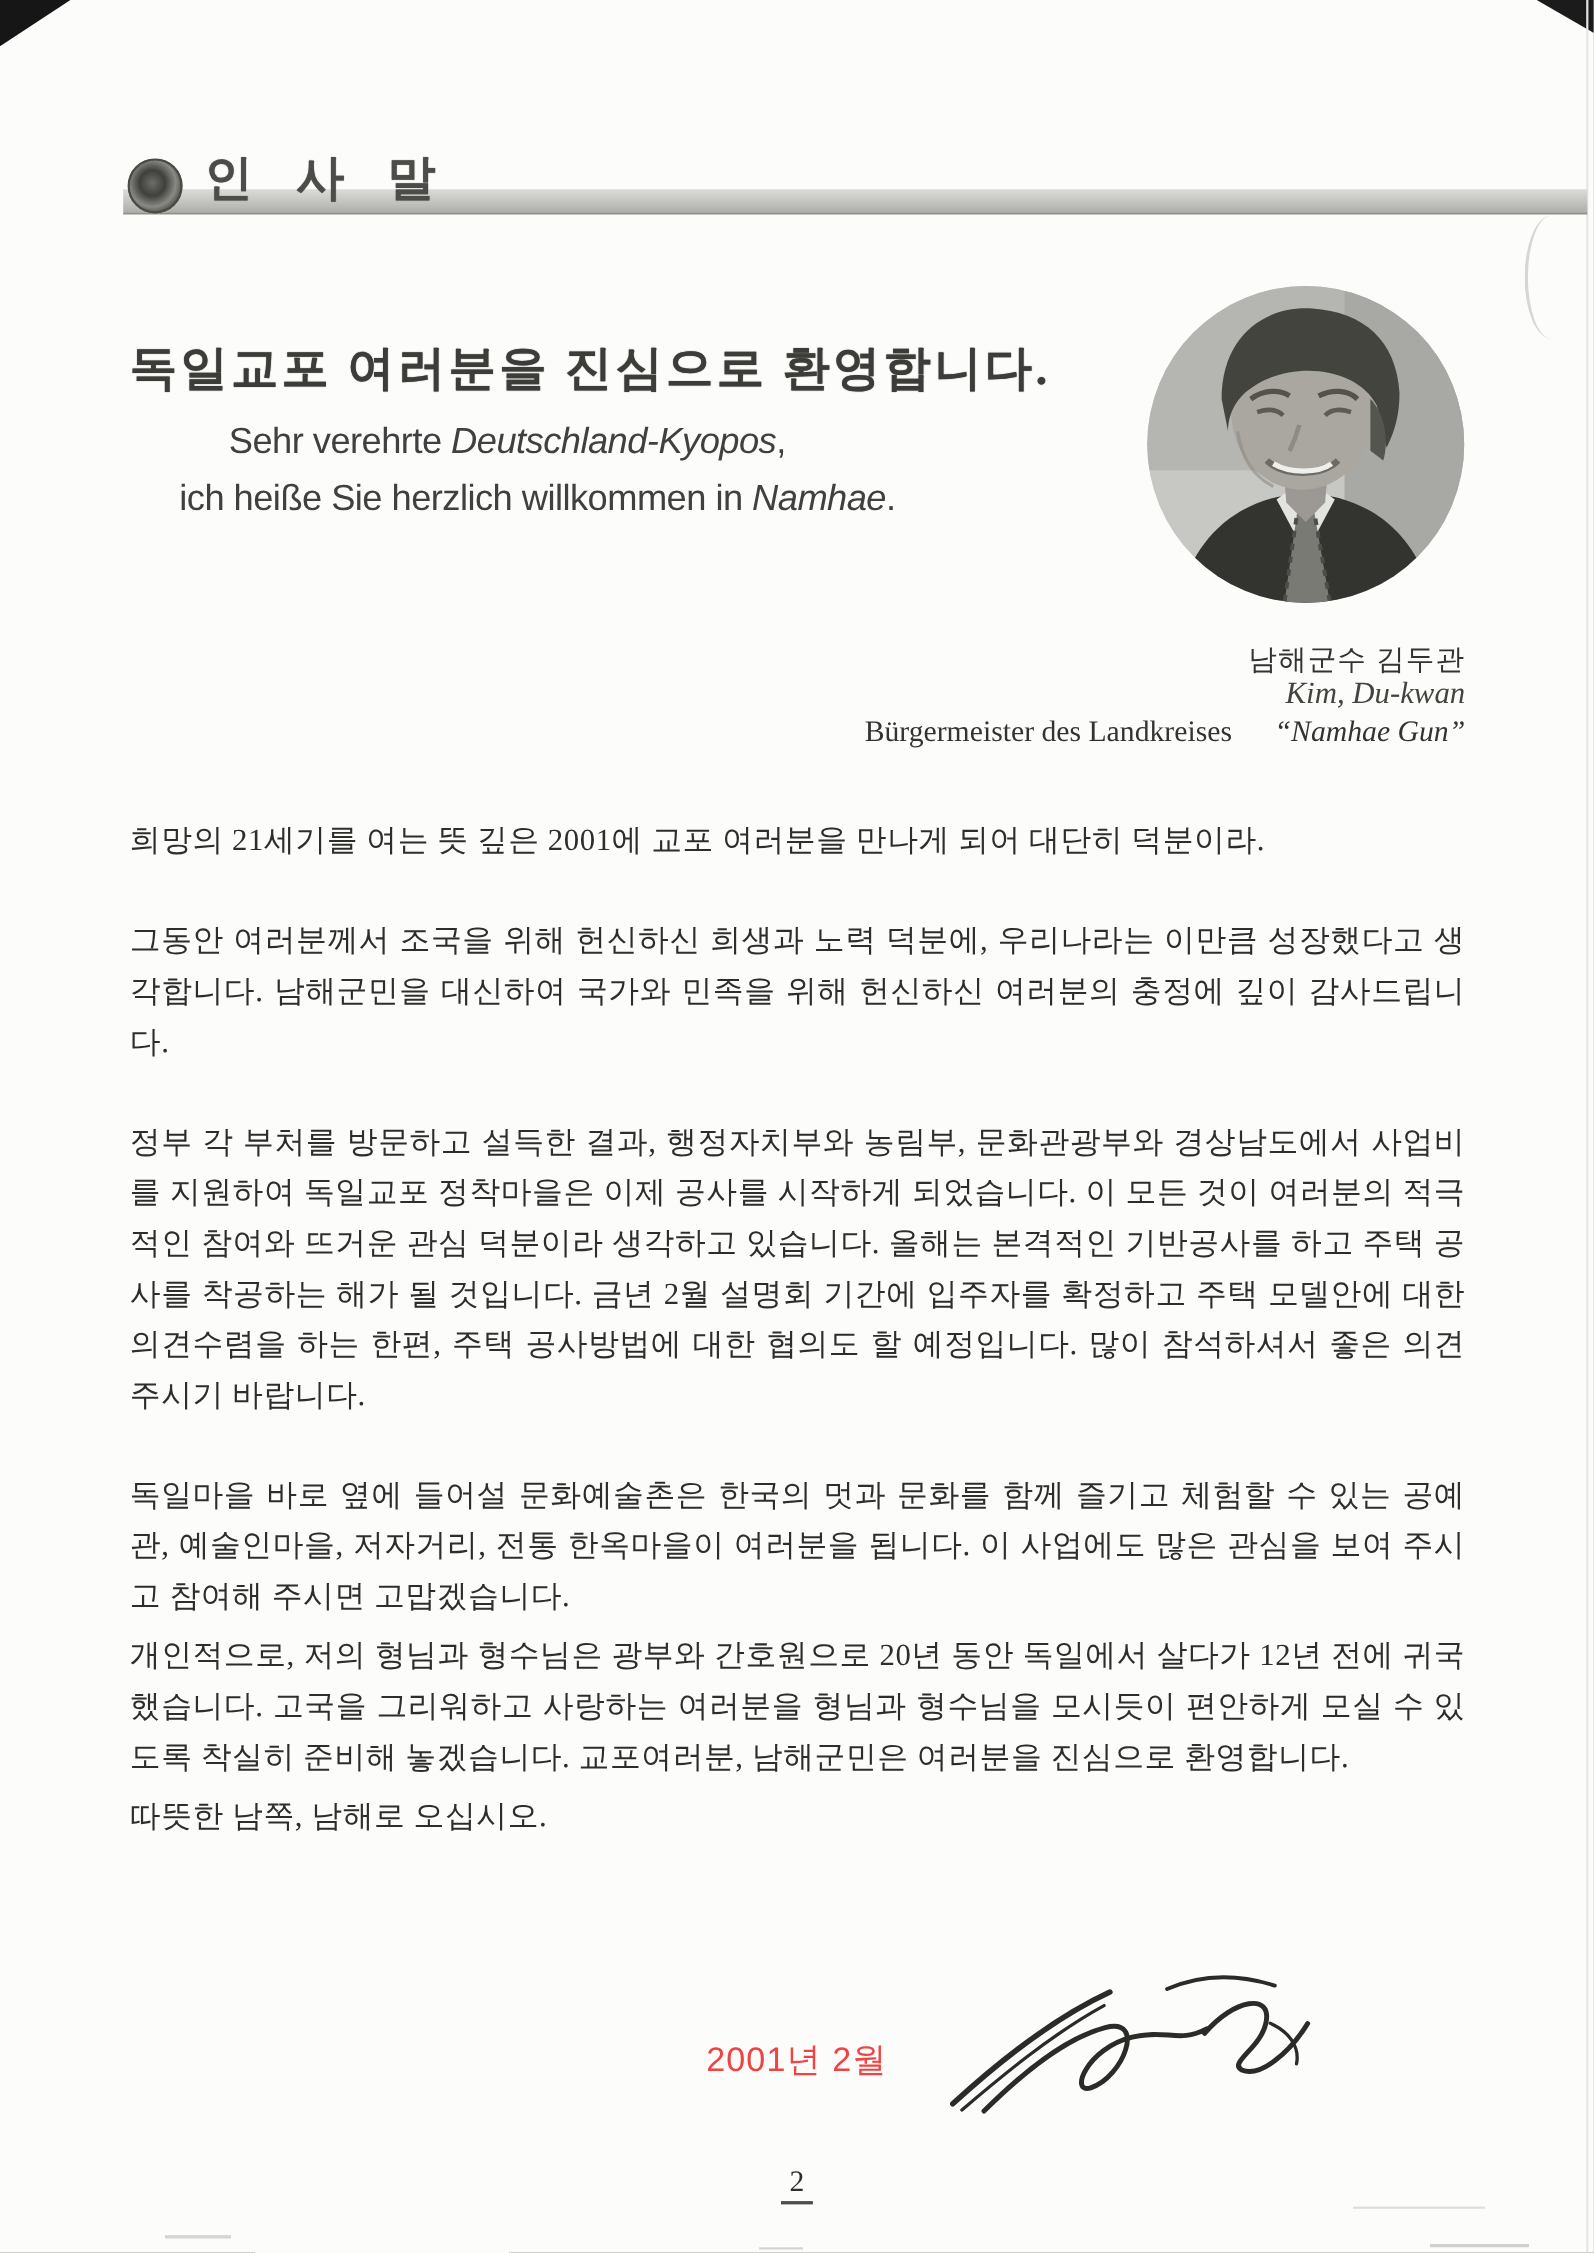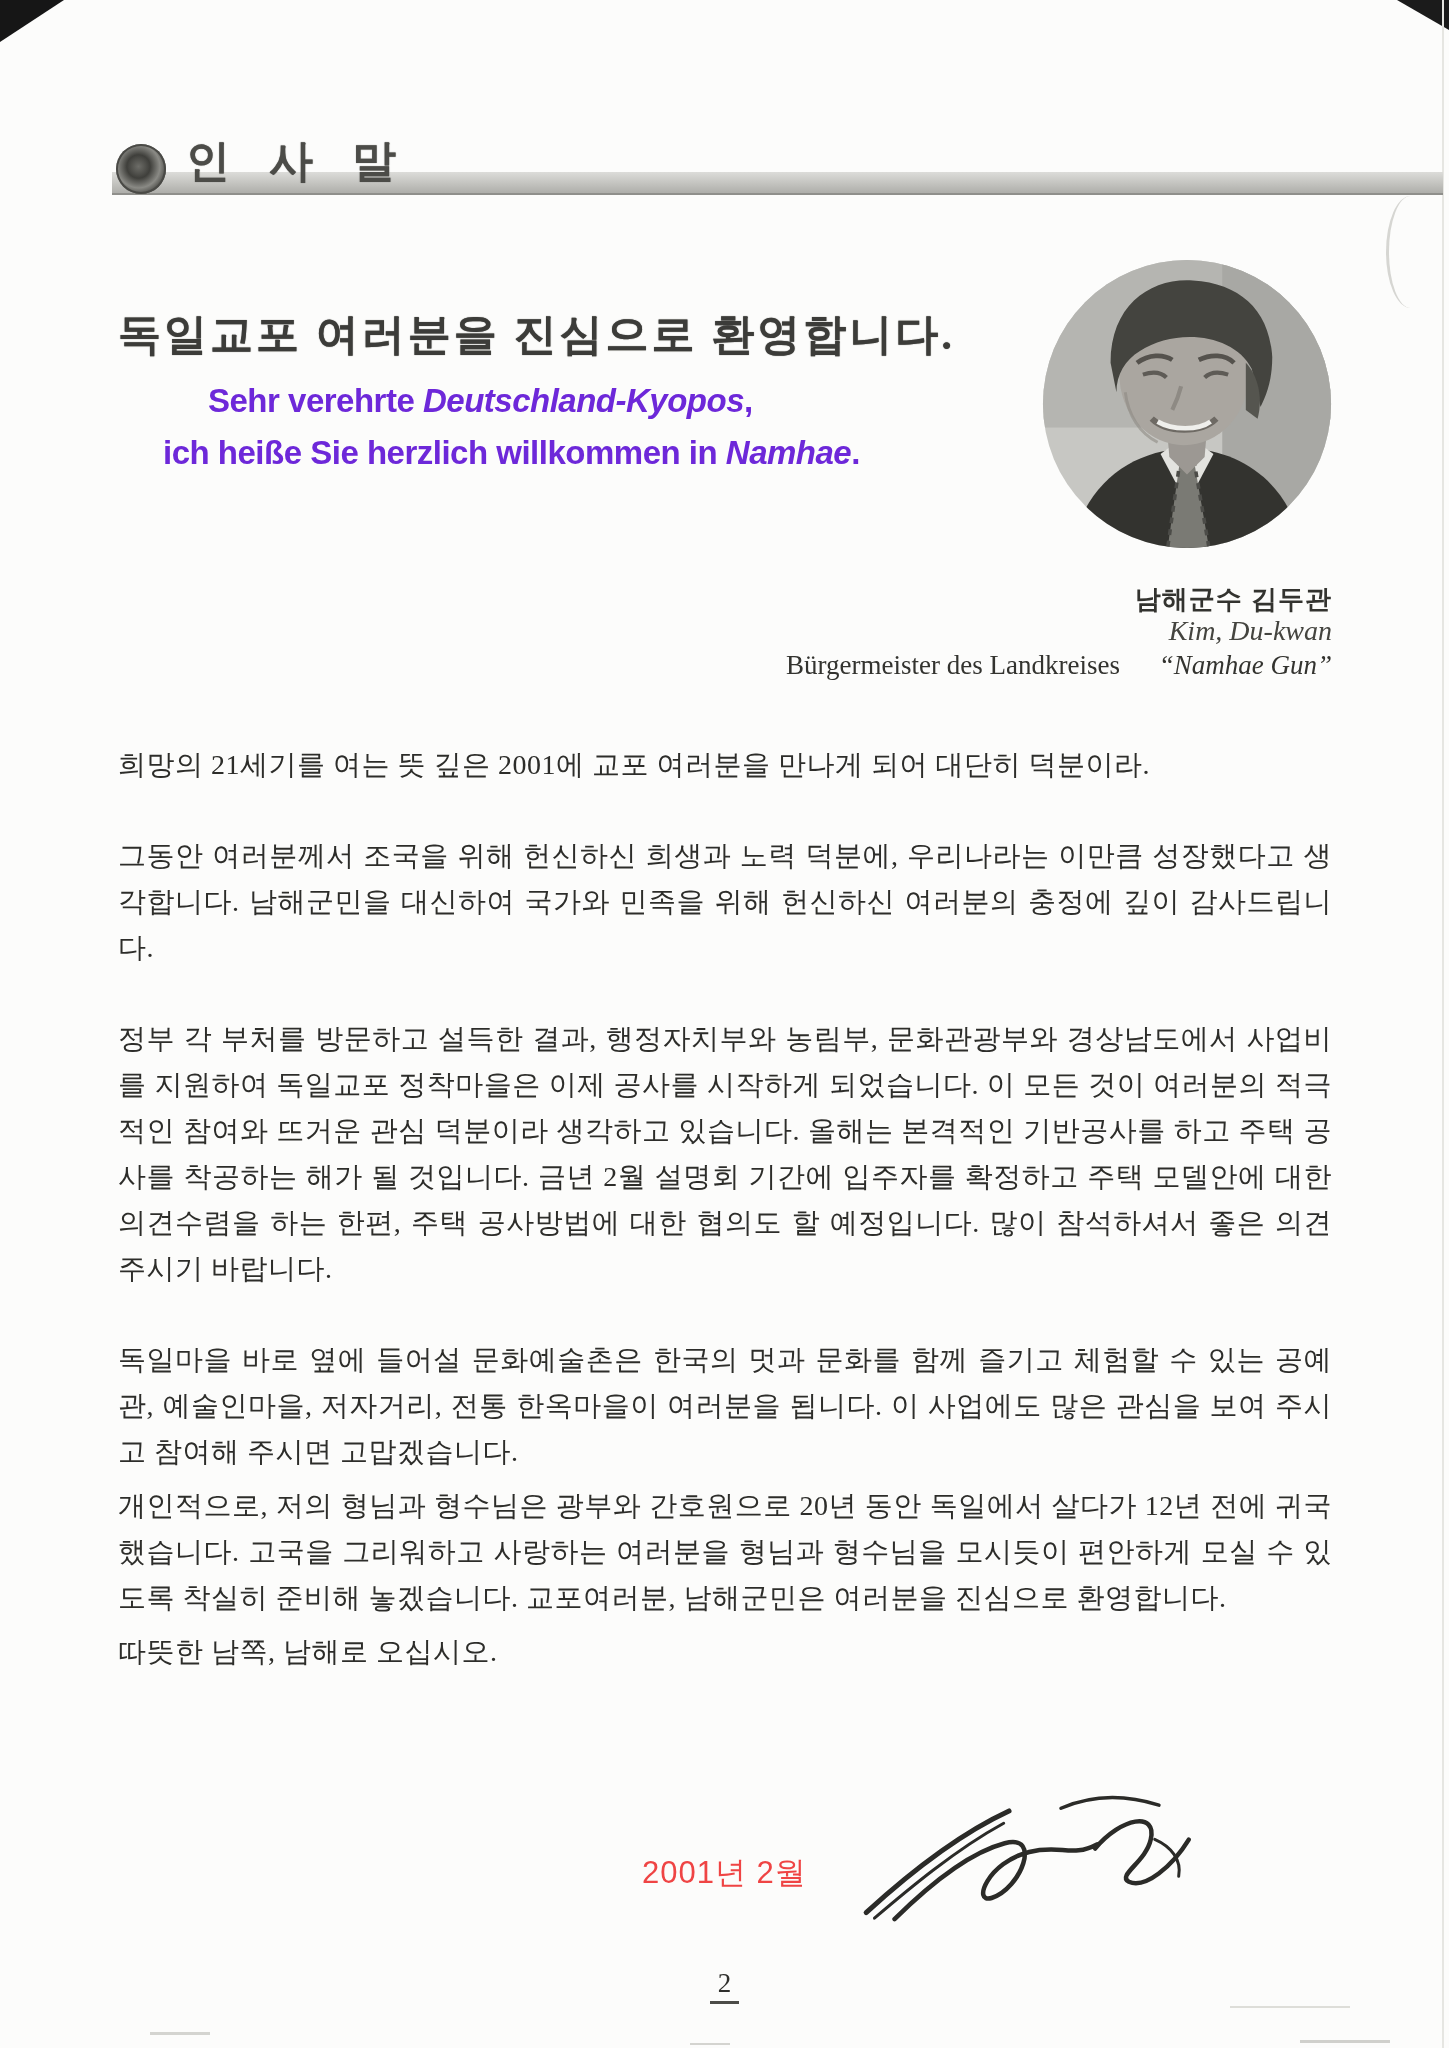--- a/index.html
+++ b/index.html
@@ -34,31 +34,31 @@
     background:radial-gradient(circle at 45% 45%, #6d6d68 0%, #3f3f3b 30%, #8a8a85 55%, #3a3a36 78%, #2c2c29 100%);
     box-shadow:0 0 0 2px #4a4a46 inset;}
   .header-title{position:absolute;left:186px;top:2px;
     font-size:44px;font-weight:bold;color:#4c4c48;letter-spacing:14px;
     text-shadow:0 0 1px #6a6a66;}
   
   .hero-title{position:absolute;left:118px;top:306px;
     font-size:43px;font-weight:bold;color:#3c3c39;letter-spacing:3px;
     text-shadow:0 0 1px #5c5c58;}
   .hero-de{position:absolute;font-family:"Liberation Sans","DejaVu Sans",sans-serif;
-    font-weight:bold;color:#6d28d9;font-size:33px;letter-spacing:-.5px;}
+    font-weight:normal;color:#404040;font-size:33px;letter-spacing:-.5px;}
   .hero-de em{font-style:italic;}
   .de1{left:208px;top:382px;}
   .de2{left:163px;top:434px;}
   
   .portrait{position:absolute;left:1040px;top:256px;width:294px;height:296px;}
   .portrait svg{width:100%;height:100%;display:block;}
   
   .caption{position:absolute;right:117px;top:582px;text-align:right;}
   .caption .ko{font-size:26px;color:#33332f;letter-spacing:1px;line-height:34px;
-    font-family:"Liberation Sans","DejaVu Sans",sans-serif;font-weight:bold;}
+    font-family:"Liberation Sans","DejaVu Sans",sans-serif;}
   .caption .rom{font-size:28px;color:#44443f;font-style:italic;line-height:30px;}
   .caption .de{font-size:27px;color:#33332f;line-height:38px;}
   .caption .de em{font-style:italic;margin-left:32px;}
   
   .body-text{position:absolute;left:118px;top:742px;width:1214px;
     font-size:28px;line-height:46px;color:#2d2d2a;letter-spacing:.5px;
     text-align:justify;}
   .body-text p{margin:0 0 45px 0;}
   .body-text p.tight{margin-bottom:8px;}
   .body-text p.last{margin-bottom:0;}

